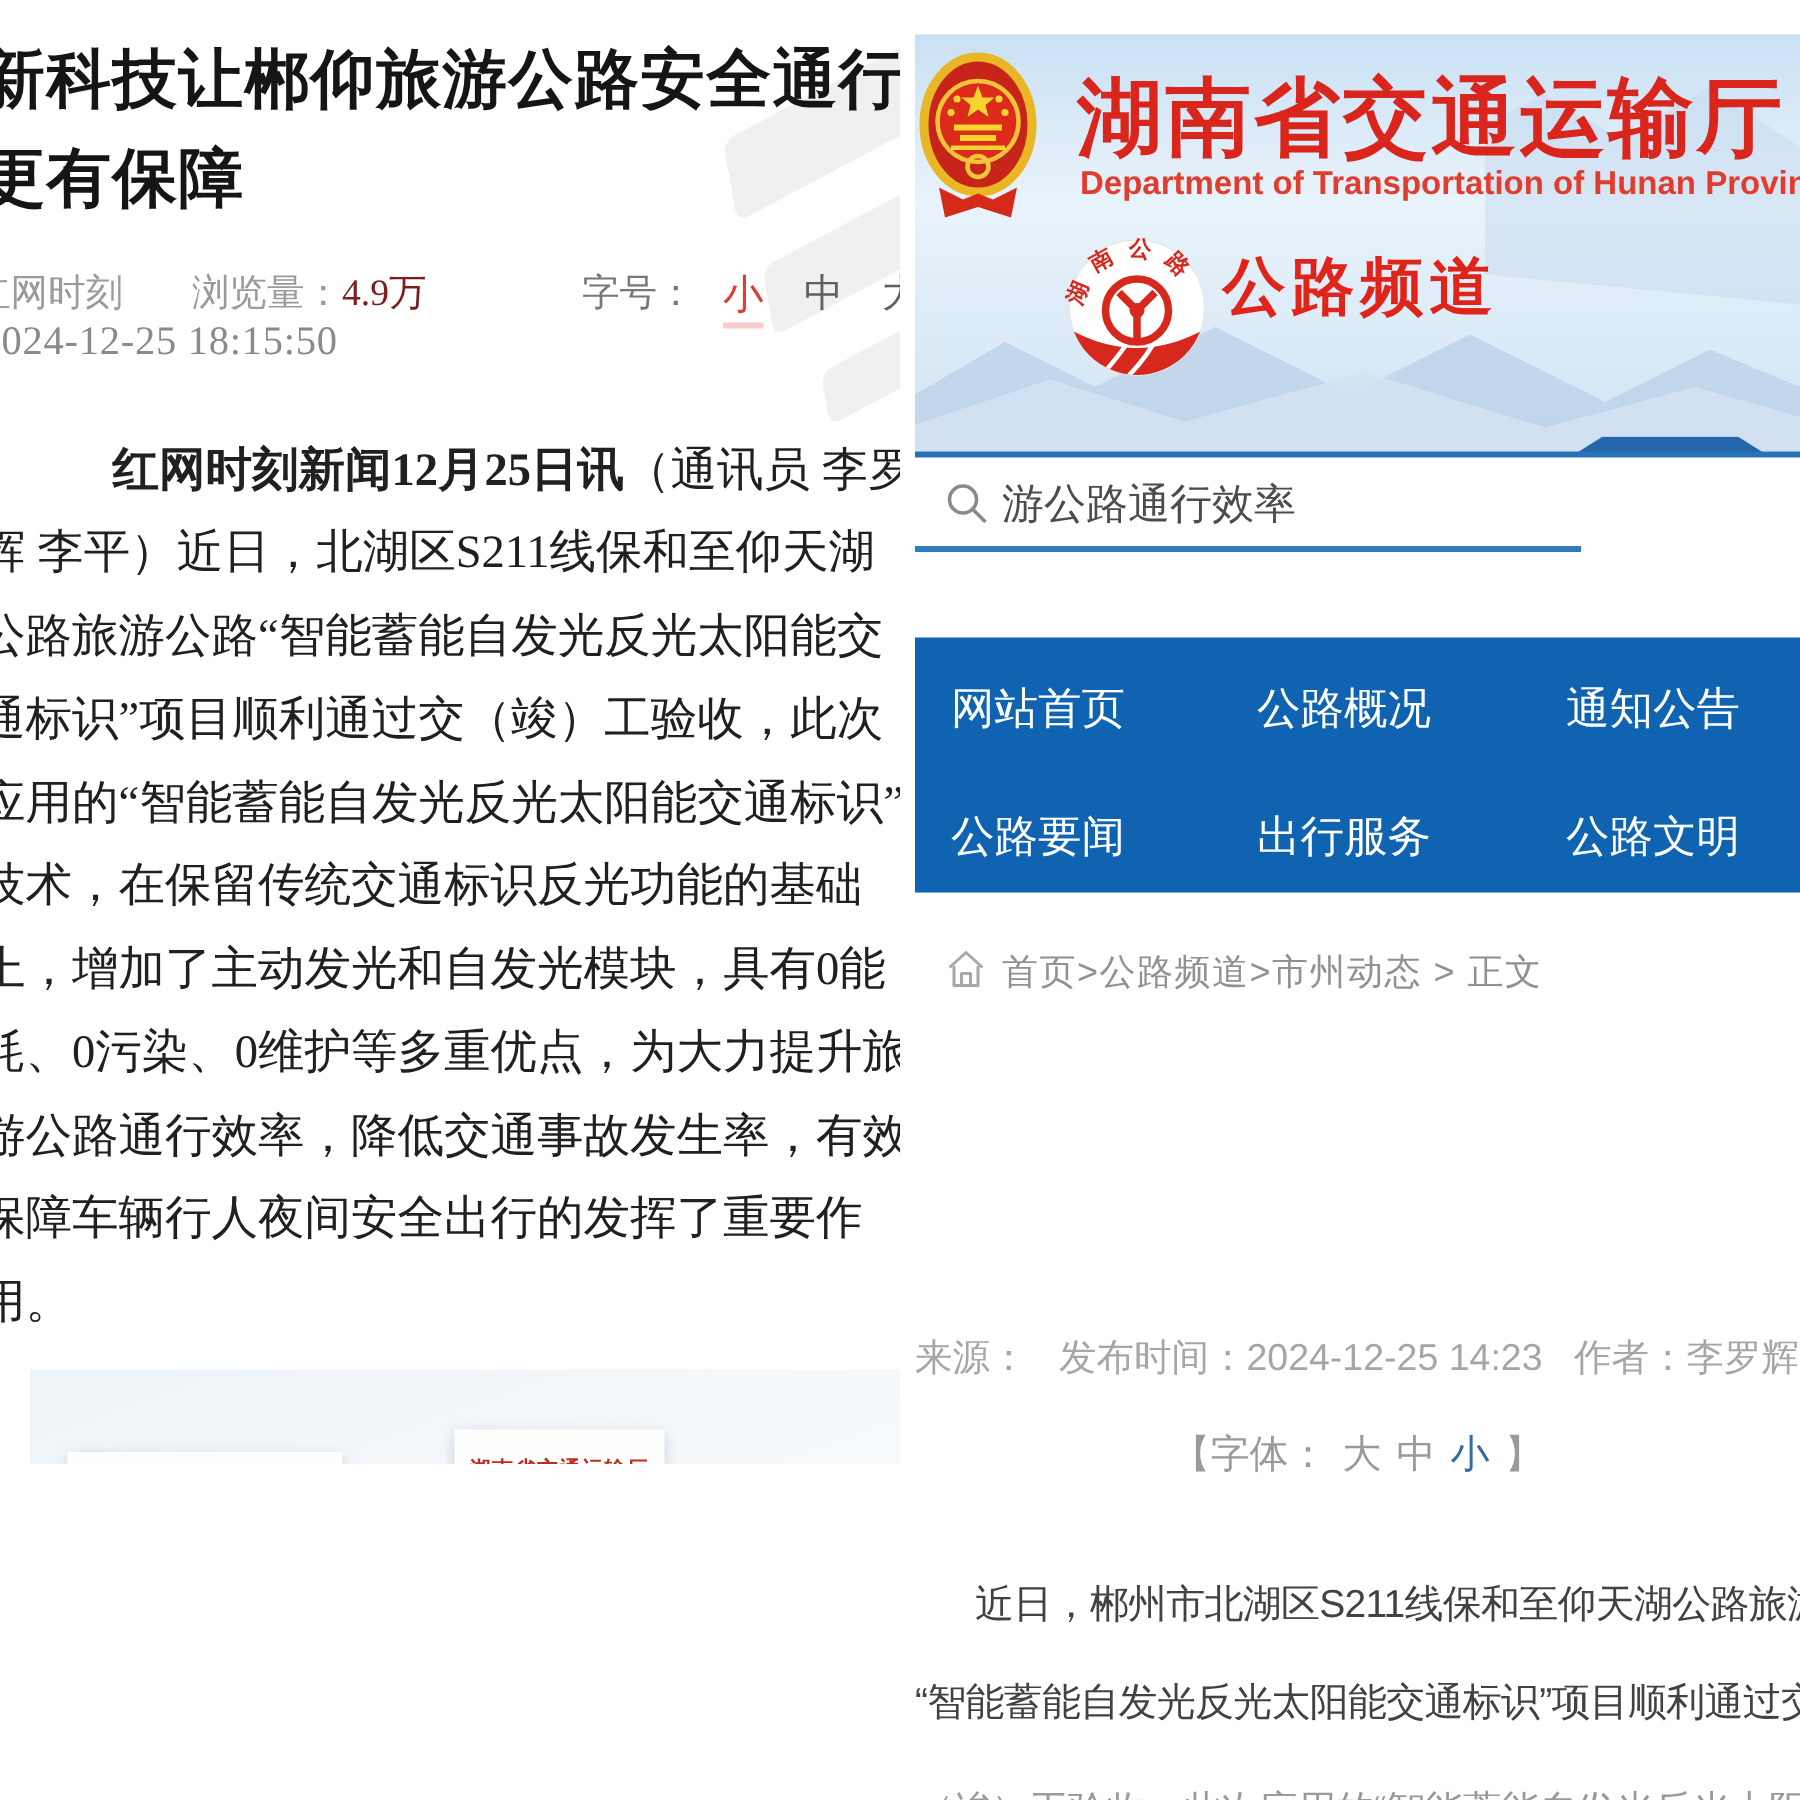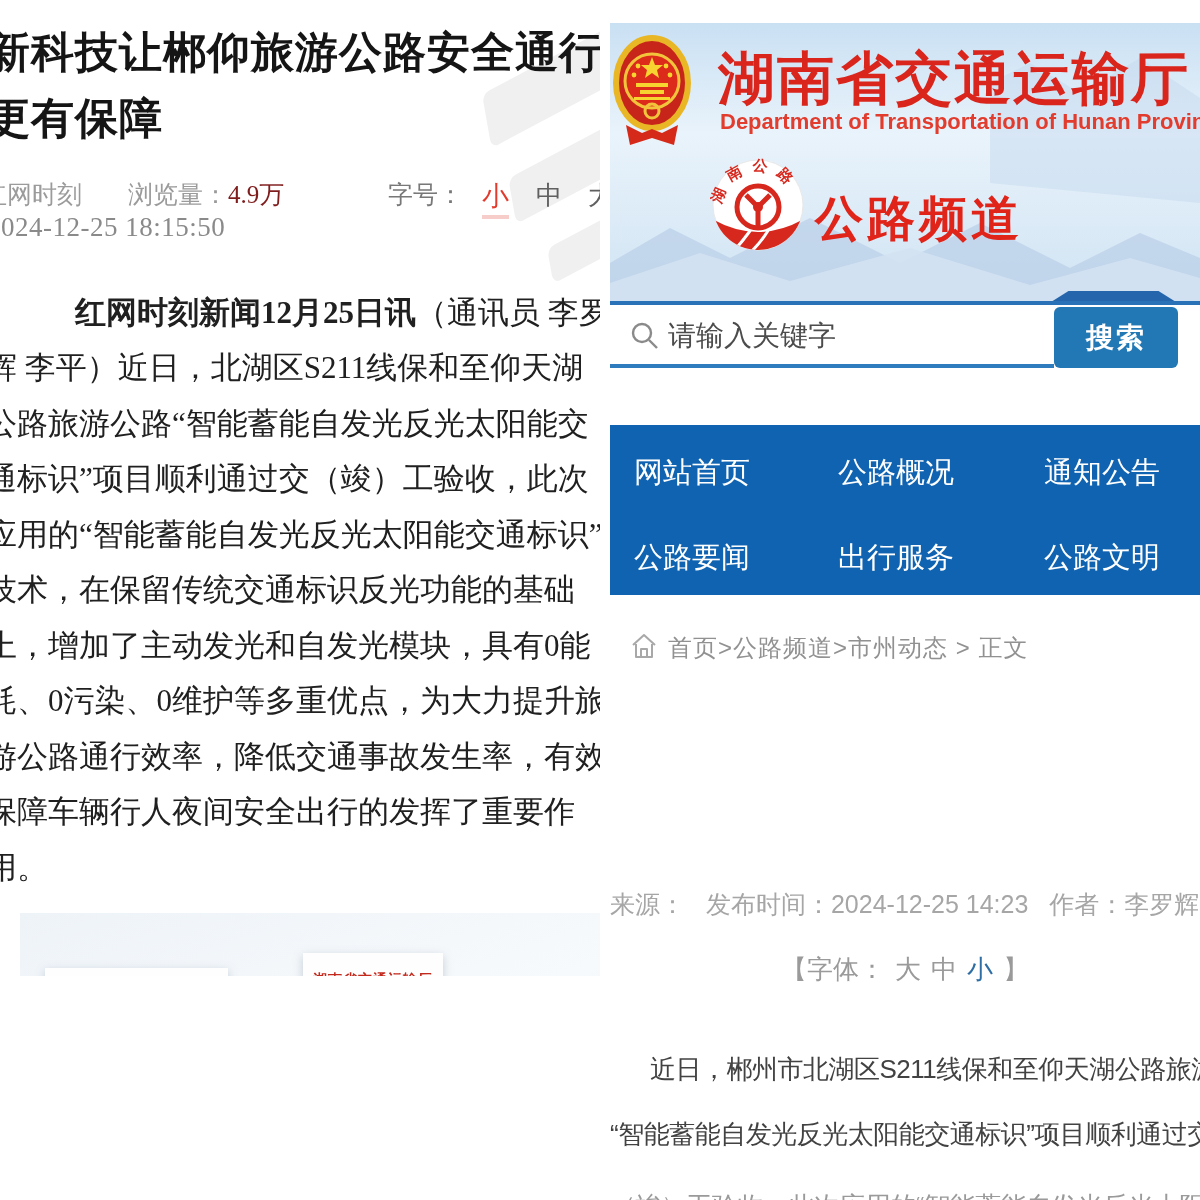--- a/index.html
+++ b/index.html
@@ -72,22 +72,22 @@
 
   
   #right-col { position:absolute; left:610px; top:0; width:590px; height:1200px;
                background:#fff; overflow:hidden; }
   #hdr { position:absolute; left:0; top:23px; width:590px; height:278px; overflow:hidden;
          background:linear-gradient(180deg,#c9e0f3 0%,#e9f3fb 40%,#d9e9f6 78%,#cfe2f2 100%); }
   #hdr-org-cn { position:absolute; left:108px; top:18px; white-space:nowrap;
                 font-size:57px; font-weight:bold; color:#d9251c; letter-spacing:2px; }
   #hdr-org-en { position:absolute; left:110px; top:86px; white-space:nowrap;
                 font-size:22px; font-weight:bold; color:#e23c2e; }
-  #hdr-ch-cn { position:absolute; left:205px; top:164px; white-space:nowrap;
-               font-size:48px; font-weight:bold; color:#e0241a; letter-spacing:4px; }
+  #hdr-ch-cn { position:absolute; left:205px; top:140px; white-space:nowrap;
+               font-size:42px; font-weight:bold; color:#e0241a; letter-spacing:4px; }
   #hdr-ch-en { position:absolute; left:208px; top:211px; white-space:nowrap;
                font-size:37px; color:#3d3d3d; letter-spacing:1px; }
   #hdr-border { position:absolute; left:0; top:301px; width:590px; height:4px; background:#2a72b8; }
   #hdr-tab { position:absolute; left:441px; top:291px; width:125px; height:11px; background:#2465ab;
              clip-path:polygon(0% 100%,14% 0%,86% 0%,100% 100%); }
 
   #search-input { position:absolute; left:0; top:307px; width:444px; height:61px;
                   background:#fff; border-bottom:4px solid #2e7cbe; }
   #search-ph { position:absolute; left:58px; top:0; height:57px; line-height:57px;
                font-size:28px; color:#4c4c4c; }
@@ -232,23 +232,22 @@
     <div id="hdr-ch-cn">公路频道</div>
   </div>
   <div id="hdr-tab"></div>
   <div id="hdr-border"></div>
 
   <div id="search-input">
     <svg width="30" height="30" viewBox="0 0 30 30" style="position:absolute;left:20px;top:14px;">
       <circle cx="12" cy="12" r="9" fill="none" stroke="#8a8a8a" stroke-width="2.4"></circle>
       <line x1="19" y1="19" x2="27" y2="27" stroke="#8a8a8a" stroke-width="2.4"></line>
     </svg>
-    <div id="search-ph">请输入关键字</div>
-  </div>
-  <div id="search-btn">搜索</div>
+    <div id="search-ph">游公路通行效率</div>
+  </div>
 
   <div id="breadcrumb">
     <svg width="28" height="28" viewBox="0 0 28 28" style="position:absolute;left:20px;top:2px;">
       <path d="M3 13 L14 3 L25 13 M6 12 V25 H22 V12 M11 25 V17 H17 V25" fill="none" stroke="#a8a8a8" stroke-width="2" stroke-linejoin="round"></path>
     </svg>
     <div id="bc-text">首页&gt;公路频道&gt;市州动态 &gt; 正文</div>
   </div>
 
   <div id="nav">
     <div id="nav0" class="nav-item">网站首页</div>

